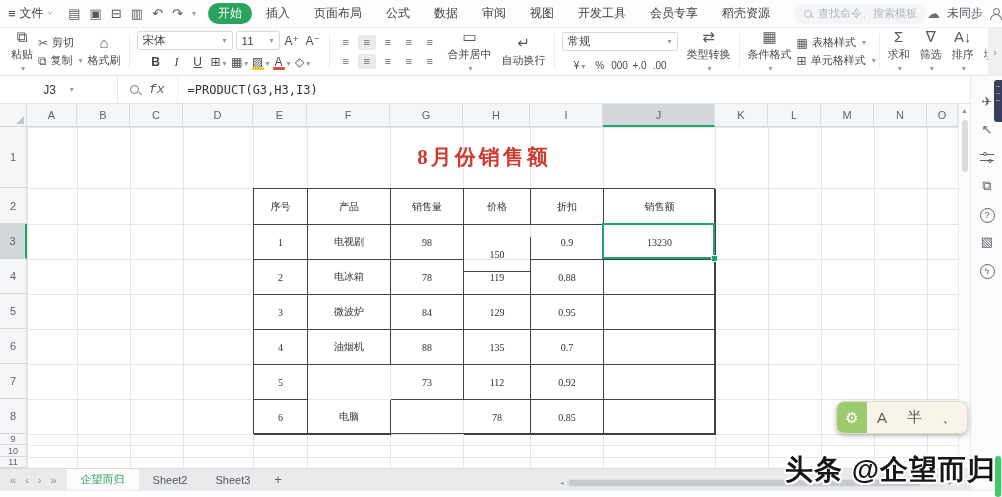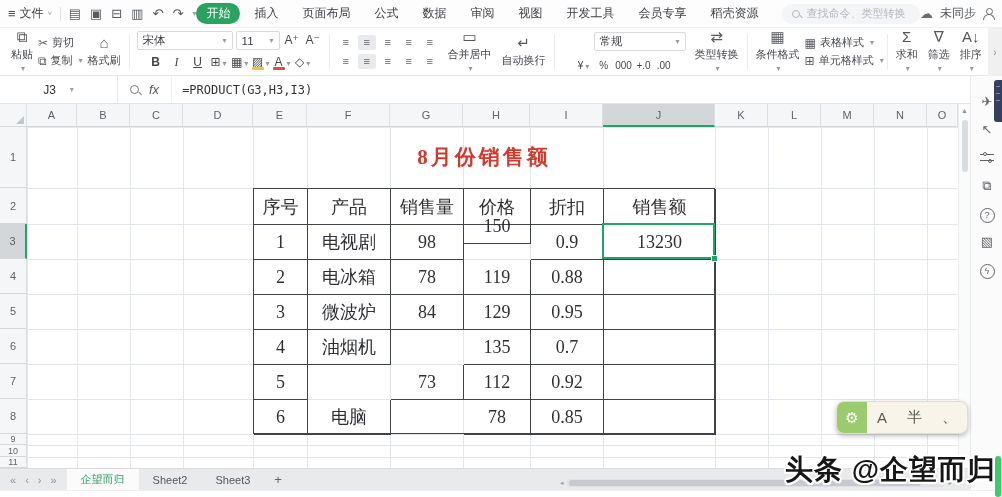--- a/index.html
+++ b/index.html
@@ -14,21 +14,21 @@
   
   #menubar{left:0;top:0;width:1002px;height:28px;background:#fdfdfd;border-bottom:1px solid #f0f0f0;
            display:flex;align-items:center;padding:0 8px;white-space:nowrap;}
   #file-menu{display:flex;align-items:center;gap:4px;font-size:12px;color:#3c3f44;cursor:default;}
   #file-menu .ham{font-size:13px;color:#4a4d52;}
   #file-menu .dn{font-size:8px;color:#9aa0a6;}
   .mbar-sep{width:1px;height:14px;background:#e4e4e4;margin:0 8px;}
   #qat{display:flex;align-items:center;gap:9px;color:#565a60;font-size:13px;}
   #qat .qicon{cursor:default;}
   #qat .qicon:last-child{font-size:8px;color:#9aa0a6;}
-  #menu-tabs{display:flex;align-items:center;gap:4px;}
+  #menu-tabs{display:flex;align-items:center;gap:4px;margin-left:12px;}
   .mtab{padding:2px 10px;font-size:12px;color:#3c3f44;border-radius:11px;cursor:default;}
   .mtab.active{background:var(--accent-green);color:#fff;}
   #cmd-search{margin-left:14px;width:252px;height:20px;background:#f4f5f6;border-radius:10px;
               display:flex;align-items:center;padding:0 10px;gap:6px;color:#b3b7bd;font-size:11px;}
   .mag{width:8px;height:8px;border:1.3px solid #b3b7bd;border-radius:50%;position:relative;flex:none;}
   .mag::after{content:"";position:absolute;width:4px;height:1.3px;background:#b3b7bd;
               transform:rotate(45deg);right:-3.5px;bottom:-1px;}
   #menubar-right{margin-left:auto;display:flex;align-items:center;gap:7px;color:#53575e;font-size:12px;}
   #menubar-right .gl{font-size:13px;color:#6a6e74;}
   .person-ic{width:11px;height:11px;position:relative;display:inline-block;}
@@ -41,26 +41,26 @@
   .rsep{width:1px;background:#ececec;margin:4px 3px;flex:none;}
   .rgroup{display:flex;align-items:center;flex:none;}
   .bigbtn{display:flex;flex-direction:column;align-items:center;justify-content:center;
           padding:0 5px;font-size:11px;color:#45484d;line-height:1.5;cursor:default;}
   .bigbtn .ric{font-size:15px;color:#55585e;line-height:1.2;}
   .vstack{display:flex;flex-direction:column;justify-content:center;gap:3px;}
   .smbtn{display:flex;align-items:center;gap:4px;font-size:11px;color:#45484d;cursor:default;}
   .smbtn .sic{font-size:12px;color:#55585e;}
   .caret::after{content:"▾";font-size:8px;color:#969aa0;margin-left:2px;}
   .cols{display:flex;flex-direction:column;justify-content:center;gap:4px;padding:0 4px;}
-  .rrow{display:flex;align-items:flex-start;gap:3px;}
+  .rrow{display:flex;align-items:center;gap:3px;}
   .ddl{border:1px solid #d9d9d9;border-radius:2px;height:19px;display:flex;align-items:center;
        justify-content:space-between;padding:0 5px;font-size:11.5px;color:#3c3f44;background:#fff;cursor:default;}
   .fontname{width:96px;}
   .fontsize{width:44px;}
-  .numfmt{width:92px;margin-left:32px;}
+  .numfmt{width:116px;}
   .tbtn{min-width:18px;height:18px;display:inline-flex;align-items:center;justify-content:center;
         font-size:12px;color:#45484d;cursor:default;border-radius:2px;}
   .tbtn.bold{font-weight:bold;}
   .tbtn.ital{font-style:italic;font-family:"Liberation Serif",serif;}
   .tbtn.und{text-decoration:underline;}
   .colorbar{display:inline-block;width:12px;height:3px;border-radius:1px;margin-top:-2px;}
   .stackbtn{display:flex;flex-direction:column;align-items:center;line-height:1.1;}
   .alicon{width:18px;height:15px;display:inline-flex;align-items:center;justify-content:center;
           font-size:11px;color:#5d6167;border-radius:2px;cursor:default;}
   .alicon.on{background:#e8eaec;}
@@ -71,42 +71,42 @@
 
   
   #formulabar{left:0;top:76px;width:1002px;height:28px;background:#fff;border-bottom:1px solid #e3e3e3;
               display:flex;align-items:center;}
   #namebox{width:118px;height:100%;display:flex;align-items:center;justify-content:center;gap:14px;
            border-right:1px solid #e7e7e7;font-size:12px;color:#333;}
   #namebox .dn{font-size:8px;color:#9aa0a6;}
   #fxzone{display:flex;align-items:center;gap:10px;padding:0 12px;border-right:1px solid #f0f0f0;height:100%;}
   .mag2{width:9px;height:9px;border:1.4px solid #767a80;border-radius:50%;position:relative;}
   .mag2::after{content:"";position:absolute;width:4px;height:1.4px;background:#767a80;transform:rotate(45deg);right:-3.5px;bottom:-1px;}
-  #fx{font-family:Liberation Sans, sans-serif;font-style:italic;font-size:13px;color:#55585e;}
+  #fx{font-family:Liberation Mono, monospace;font-style:italic;font-size:13px;color:#55585e;}
   #formula-text{margin-left:10px;font-family:"DejaVu Sans Mono",monospace;font-size:12px;color:#333;}
 
   
   #sheet{left:0;top:0;width:1002px;height:497px;}
   #sheet>div{position:absolute;}
   .vline{width:1px;background:#e3e6ea;}
   .hline{height:1px;background:#e3e6ea;}
   .colhdr,.rowhdr{background:#f5f6f7;color:#5f6368;font-size:11px;display:flex;align-items:center;
                   justify-content:center;border-right:1px solid #dcdfe2;border-bottom:1px solid #d6d9dc;}
   .colhdr.sel{background:#d4d7da;border-bottom:2px solid var(--selection-green);}
   .rowhdr.sel{background:#d4d7da;border-right:2px solid var(--selection-green);}
   .rowhdr.short{font-size:9px;}
   .corner{background:#f5f6f7;border-right:1px solid #dcdfe2;border-bottom:1px solid #d6d9dc;}
   .corner::after{content:"";position:absolute;right:2px;bottom:2px;border-style:solid;
                  border-width:0 0 8px 8px;border-color:transparent transparent #c3c6ca transparent;}
   .sheet-title{color:var(--title-red);font-family:"Liberation Serif","DejaVu Serif",serif;font-weight:bold;
                font-size:21px;letter-spacing:3px;text-align:center;}
   .xtable{border:1px solid #3f4246;}
   .xcell{position:absolute;display:flex;align-items:center;justify-content:center;
          border-right:1px solid #3f4246;border-bottom:1px solid #3f4246;background:transparent;
-         font-family:"Liberation Serif","DejaVu Serif",serif;font-size:18px;color:#2e3033;}
+         font-family:"Liberation Serif","DejaVu Serif",serif;font-size:10px;color:#2e3033;}
   .selbox{border:2px solid var(--selection-green);background:transparent;}
   .selhandle{width:7px;height:7px;background:var(--selection-green);border:1px solid #fff;}
 
   
   #vscroll{left:958px;top:104px;width:12px;height:364px;background:#fafbfb;border-left:1px solid #ececec;}
   #vscroll .up{position:absolute;left:2px;top:3px;font-size:7px;color:#8d9196;}
   #vscroll .thumb{position:absolute;left:3px;top:16px;width:6px;height:52px;background:#d8dbe0;border-radius:3px;}
   #sidebar{left:970px;top:76px;width:32px;height:421px;background:#fbfbfc;border-left:1px solid #e8e8e8;}
   #sidebar .sic{position:absolute;left:0;width:32px;text-align:center;font-size:13px;color:#5f6368;cursor:default;}
   #sidebar .circ{display:inline-flex;width:15px;height:15px;border:1.2px solid #5f6368;border-radius:50%;
@@ -204,37 +204,38 @@
     <div class="xtable" style="left: 253px; top: 188px; width: 462px; height: 246px;">
       <div class="xcell xhead" style="left: 0px; top: 0px; width: 54px; height: 36px;">序号</div>
       <div class="xcell xhead" style="left: 54px; top: 0px; width: 83px; height: 36px;">产品</div>
       <div class="xcell xhead" style="left: 137px; top: 0px; width: 73px; height: 36px;">销售量</div>
       <div class="xcell xhead" style="left: 210px; top: 0px; width: 67px; height: 36px;">价格</div>
       <div class="xcell xhead" style="left: 277px; top: 0px; width: 73px; height: 36px;">折扣</div>
       <div class="xcell xhead" style="left: 350px; top: 0px; width: 112px; height: 36px;">销售额</div>
       <div class="xcell " style="left: 0px; top: 36px; width: 54px; height: 35px;">1</div>
       <div class="xcell " style="left: 54px; top: 36px; width: 83px; height: 35px;">电视剧</div>
       <div class="xcell " style="left: 137px; top: 36px; width: 73px; height: 35px;">98</div>
-      <div class="xcell " style="left: 210px; top: 20px; width: 67px; height: 35px; text-align: center;">150</div>
+      <div class="xcell " style="left: 210px; top: 48px; width: 67px; height: 35px; text-align: center;">150</div>
       <div class="xcell " style="left: 277px; top: 36px; width: 73px; height: 35px;">0.9</div>
       <div class="xcell " style="left: 350px; top: 36px; width: 112px; height: 35px;">13230</div>
       <div class="xcell " style="left: 0px; top: 71px; width: 54px; height: 35px;">2</div>
       <div class="xcell " style="left: 54px; top: 71px; width: 83px; height: 35px;">电冰箱</div>
       <div class="xcell " style="left: 137px; top: 71px; width: 73px; height: 35px;">78</div>
       <div class="xcell " style="left: 210px; top: 71px; width: 67px; height: 35px;">119</div>
       <div class="xcell " style="left: 277px; top: 71px; width: 73px; height: 35px;">0.88</div>
       <div class="xcell " style="left: 350px; top: 71px; width: 112px; height: 35px;"></div>
       <div class="xcell " style="left: 0px; top: 106px; width: 54px; height: 35px;">3</div>
       <div class="xcell " style="left: 54px; top: 106px; width: 83px; height: 35px;">微波炉</div>
       <div class="xcell " style="left: 137px; top: 106px; width: 73px; height: 35px;">84</div>
       <div class="xcell " style="left: 210px; top: 106px; width: 67px; height: 35px;">129</div>
       <div class="xcell " style="left: 277px; top: 106px; width: 73px; height: 35px;">0.95</div>
       <div class="xcell " style="left: 350px; top: 106px; width: 112px; height: 35px;"></div>
       <div class="xcell " style="left: 0px; top: 141px; width: 54px; height: 35px;">4</div>
       <div class="xcell " style="left: 54px; top: 141px; width: 83px; height: 35px;">油烟机</div>
+      <div class="xcell " style="left: 137px; top: 141px; width: 73px; height: 35px;">88</div>
       <div class="xcell " style="left: 210px; top: 141px; width: 67px; height: 35px;">135</div>
       <div class="xcell " style="left: 277px; top: 141px; width: 73px; height: 35px;">0.7</div>
       <div class="xcell " style="left: 350px; top: 141px; width: 112px; height: 35px;"></div>
       <div class="xcell " style="left: 0px; top: 176px; width: 54px; height: 35px;">5</div>
       <div class="xcell " style="left: 137px; top: 176px; width: 73px; height: 35px;">73</div>
       <div class="xcell " style="left: 210px; top: 176px; width: 67px; height: 35px;">112</div>
       <div class="xcell " style="left: 277px; top: 176px; width: 73px; height: 35px;">0.92</div>
       <div class="xcell " style="left: 350px; top: 176px; width: 112px; height: 35px;"></div>
       <div class="xcell " style="left: 0px; top: 211px; width: 54px; height: 35px;">6</div>
       <div class="xcell " style="left: 54px; top: 211px; width: 83px; height: 35px;">电脑</div>
@@ -269,21 +270,21 @@
       <div class="mtab">公式</div>
       <div class="mtab">数据</div>
       <div class="mtab">审阅</div>
       <div class="mtab">视图</div>
       <div class="mtab">开发工具</div>
       <div class="mtab">会员专享</div>
       <div class="mtab">稻壳资源</div>
     </div>
   <div id="cmd-search">
     <span class="mag"></span>
-    <span>查找命令、类型转换</span>
+    <span>查找命令、搜索模板</span>
   </div>
   <div id="menubar-right">
     <span class="gl">☁</span>
     <span>未同步</span>
     <span class="person-ic"></span>
 
   </div>
 </div>
 
 <div id="ribbon" class="abs">

